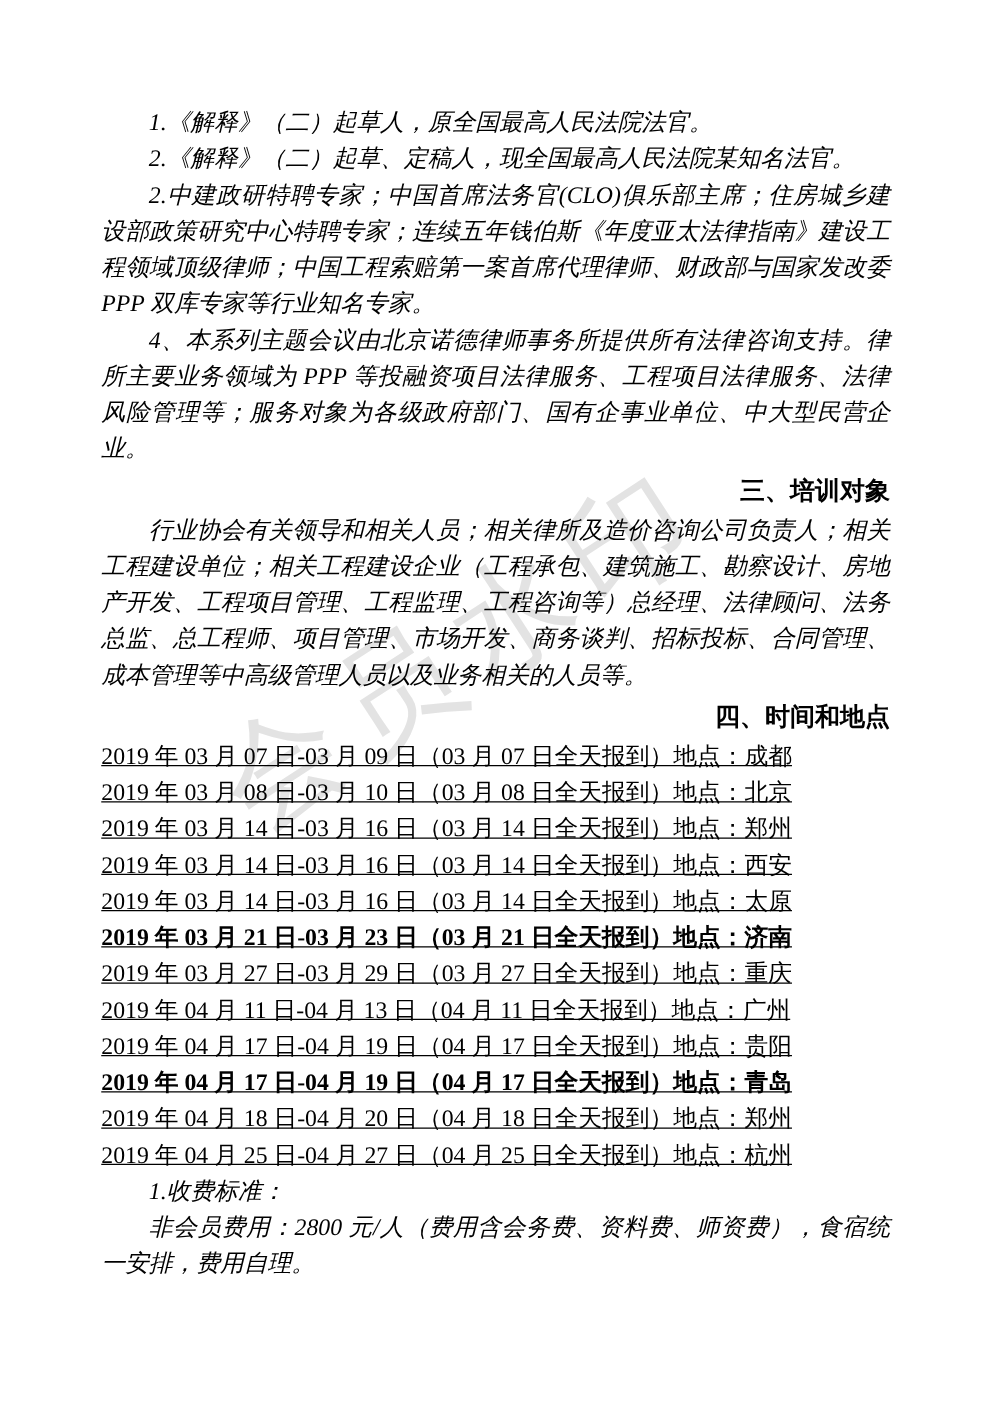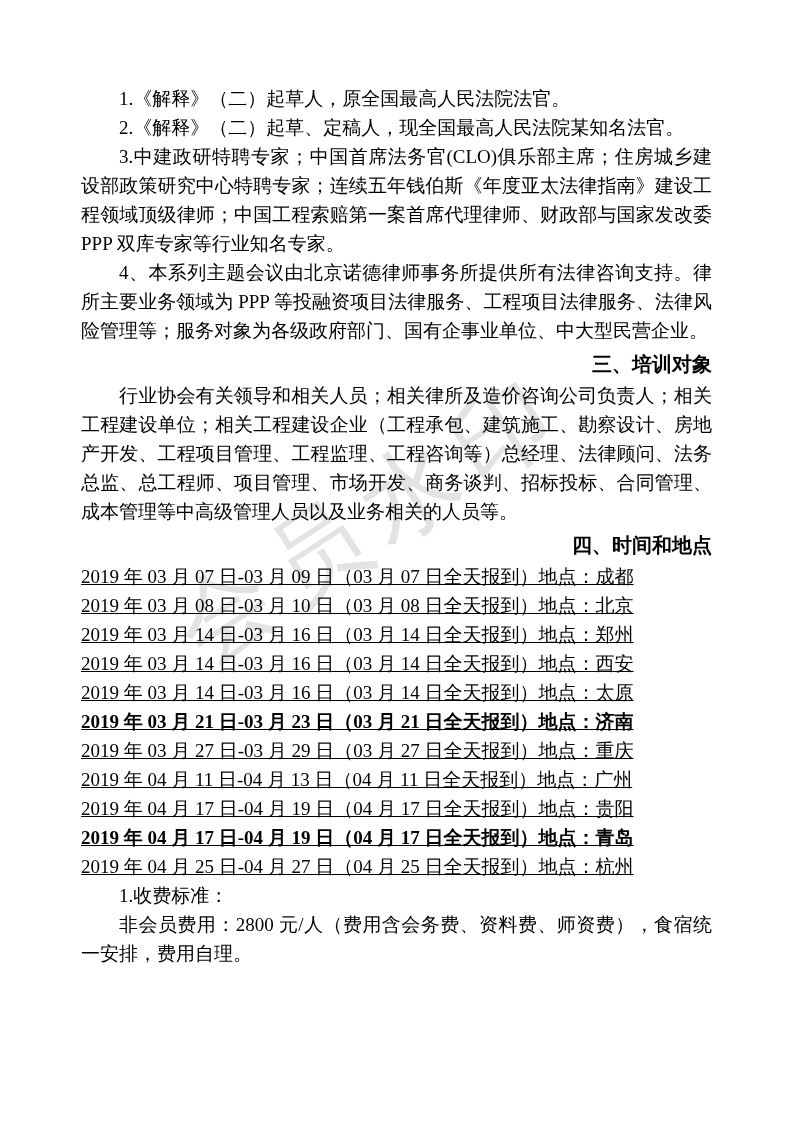--- a/index.html
+++ b/index.html
@@ -31,21 +31,21 @@
     position: relative;
     z-index: 1;
     padding: 84px 81px 0 81px;
     font-size: 19px;
     line-height: 29px;
   }
   .para {
     margin: 0;
     text-align: justify;
   }
-  .indent { text-indent: 2em; }
+  .indent { text-indent: 2em; font-style: italic; }
   .heading {
     margin: 4px 0 2px 0;
     font-size: 20px;
     font-weight: bold;
     line-height: 30px;
     text-align: right;
   }
   .heading-gap {
     margin-top: 64px;
   }
@@ -62,41 +62,42 @@
 <div class="page">
 
   <div class="watermark">会员水印</div>
 
   <div class="content">
 
     <p class="para indent">1.《解释》（二）起草人，原全国最高人民法院法官。</p>
 
     <p class="para indent">2.《解释》（二）起草、定稿人，现全国最高人民法院某知名法官。</p>
 
-    <p class="para indent">3.中建政研特聘专家；中国首席法务官(CLO)俱乐部主席；住房城乡建设部政策研究中心特聘专家；连续五年钱伯斯《年度亚太法律指南》建设工程领域顶级律师；中国工程索赔第一案首席代理律师、财政部与国家发改委 PPP 双库专家等行业知名专家。</p>
+    <p class="para indent">2.中建政研特聘专家；中国首席法务官(CLO)俱乐部主席；住房城乡建设部政策研究中心特聘专家；连续五年钱伯斯《年度亚太法律指南》建设工程领域顶级律师；中国工程索赔第一案首席代理律师、财政部与国家发改委 PPP 双库专家等行业知名专家。</p>
 
     <p class="para indent">4、本系列主题会议由北京诺德律师事务所提供所有法律咨询支持。律所主要业务领域为 PPP 等投融资项目法律服务、工程项目法律服务、法律风险管理等；服务对象为各级政府部门、国有企事业单位、中大型民营企业。</p>
 
     <h3 class="heading">三、培训对象</h3>
 
     <p class="para indent">行业协会有关领导和相关人员；相关律所及造价咨询公司负责人；相关工程建设单位；相关工程建设企业（工程承包、建筑施工、勘察设计、房地产开发、工程项目管理、工程监理、工程咨询等）总经理、法律顾问、法务总监、总工程师、项目管理、市场开发、商务谈判、招标投标、合同管理、成本管理等中高级管理人员以及业务相关的人员等。</p>
 
     <h3 class="heading">四、时间和地点</h3>
 
     <div class="schedule">
       <div class="schedule-row">2019 年 03 月 07 日-03 月 09 日（03 月 07 日全天报到）地点：成都</div>
       <div class="schedule-row">2019 年 03 月 08 日-03 月 10 日（03 月 08 日全天报到）地点：北京</div>
       <div class="schedule-row">2019 年 03 月 14 日-03 月 16 日（03 月 14 日全天报到）地点：郑州</div>
       <div class="schedule-row">2019 年 03 月 14 日-03 月 16 日（03 月 14 日全天报到）地点：西安</div>
       <div class="schedule-row">2019 年 03 月 14 日-03 月 16 日（03 月 14 日全天报到）地点：太原</div>
       <div class="schedule-row bold">2019 年 03 月 21 日-03 月 23 日（03 月 21 日全天报到）地点：济南</div>
       <div class="schedule-row">2019 年 03 月 27 日-03 月 29 日（03 月 27 日全天报到）地点：重庆</div>
       <div class="schedule-row">2019 年 04 月 11 日-04 月 13 日（04 月 11 日全天报到）地点：广州</div>
       <div class="schedule-row">2019 年 04 月 17 日-04 月 19 日（04 月 17 日全天报到）地点：贵阳</div>
       <div class="schedule-row bold">2019 年 04 月 17 日-04 月 19 日（04 月 17 日全天报到）地点：青岛</div>
+      <div class="schedule-row">2019 年 04 月 18 日-04 月 20 日（04 月 18 日全天报到）地点：郑州</div>
       <div class="schedule-row">2019 年 04 月 25 日-04 月 27 日（04 月 25 日全天报到）地点：杭州</div>
     </div>
 
 
     <p class="para indent">1.收费标准：</p>
 
     <p class="para indent">非会员费用：2800 元/人（费用含会务费、资料费、师资费），食宿统一安排，费用自理。</p>
 
   </div>
 </div>

